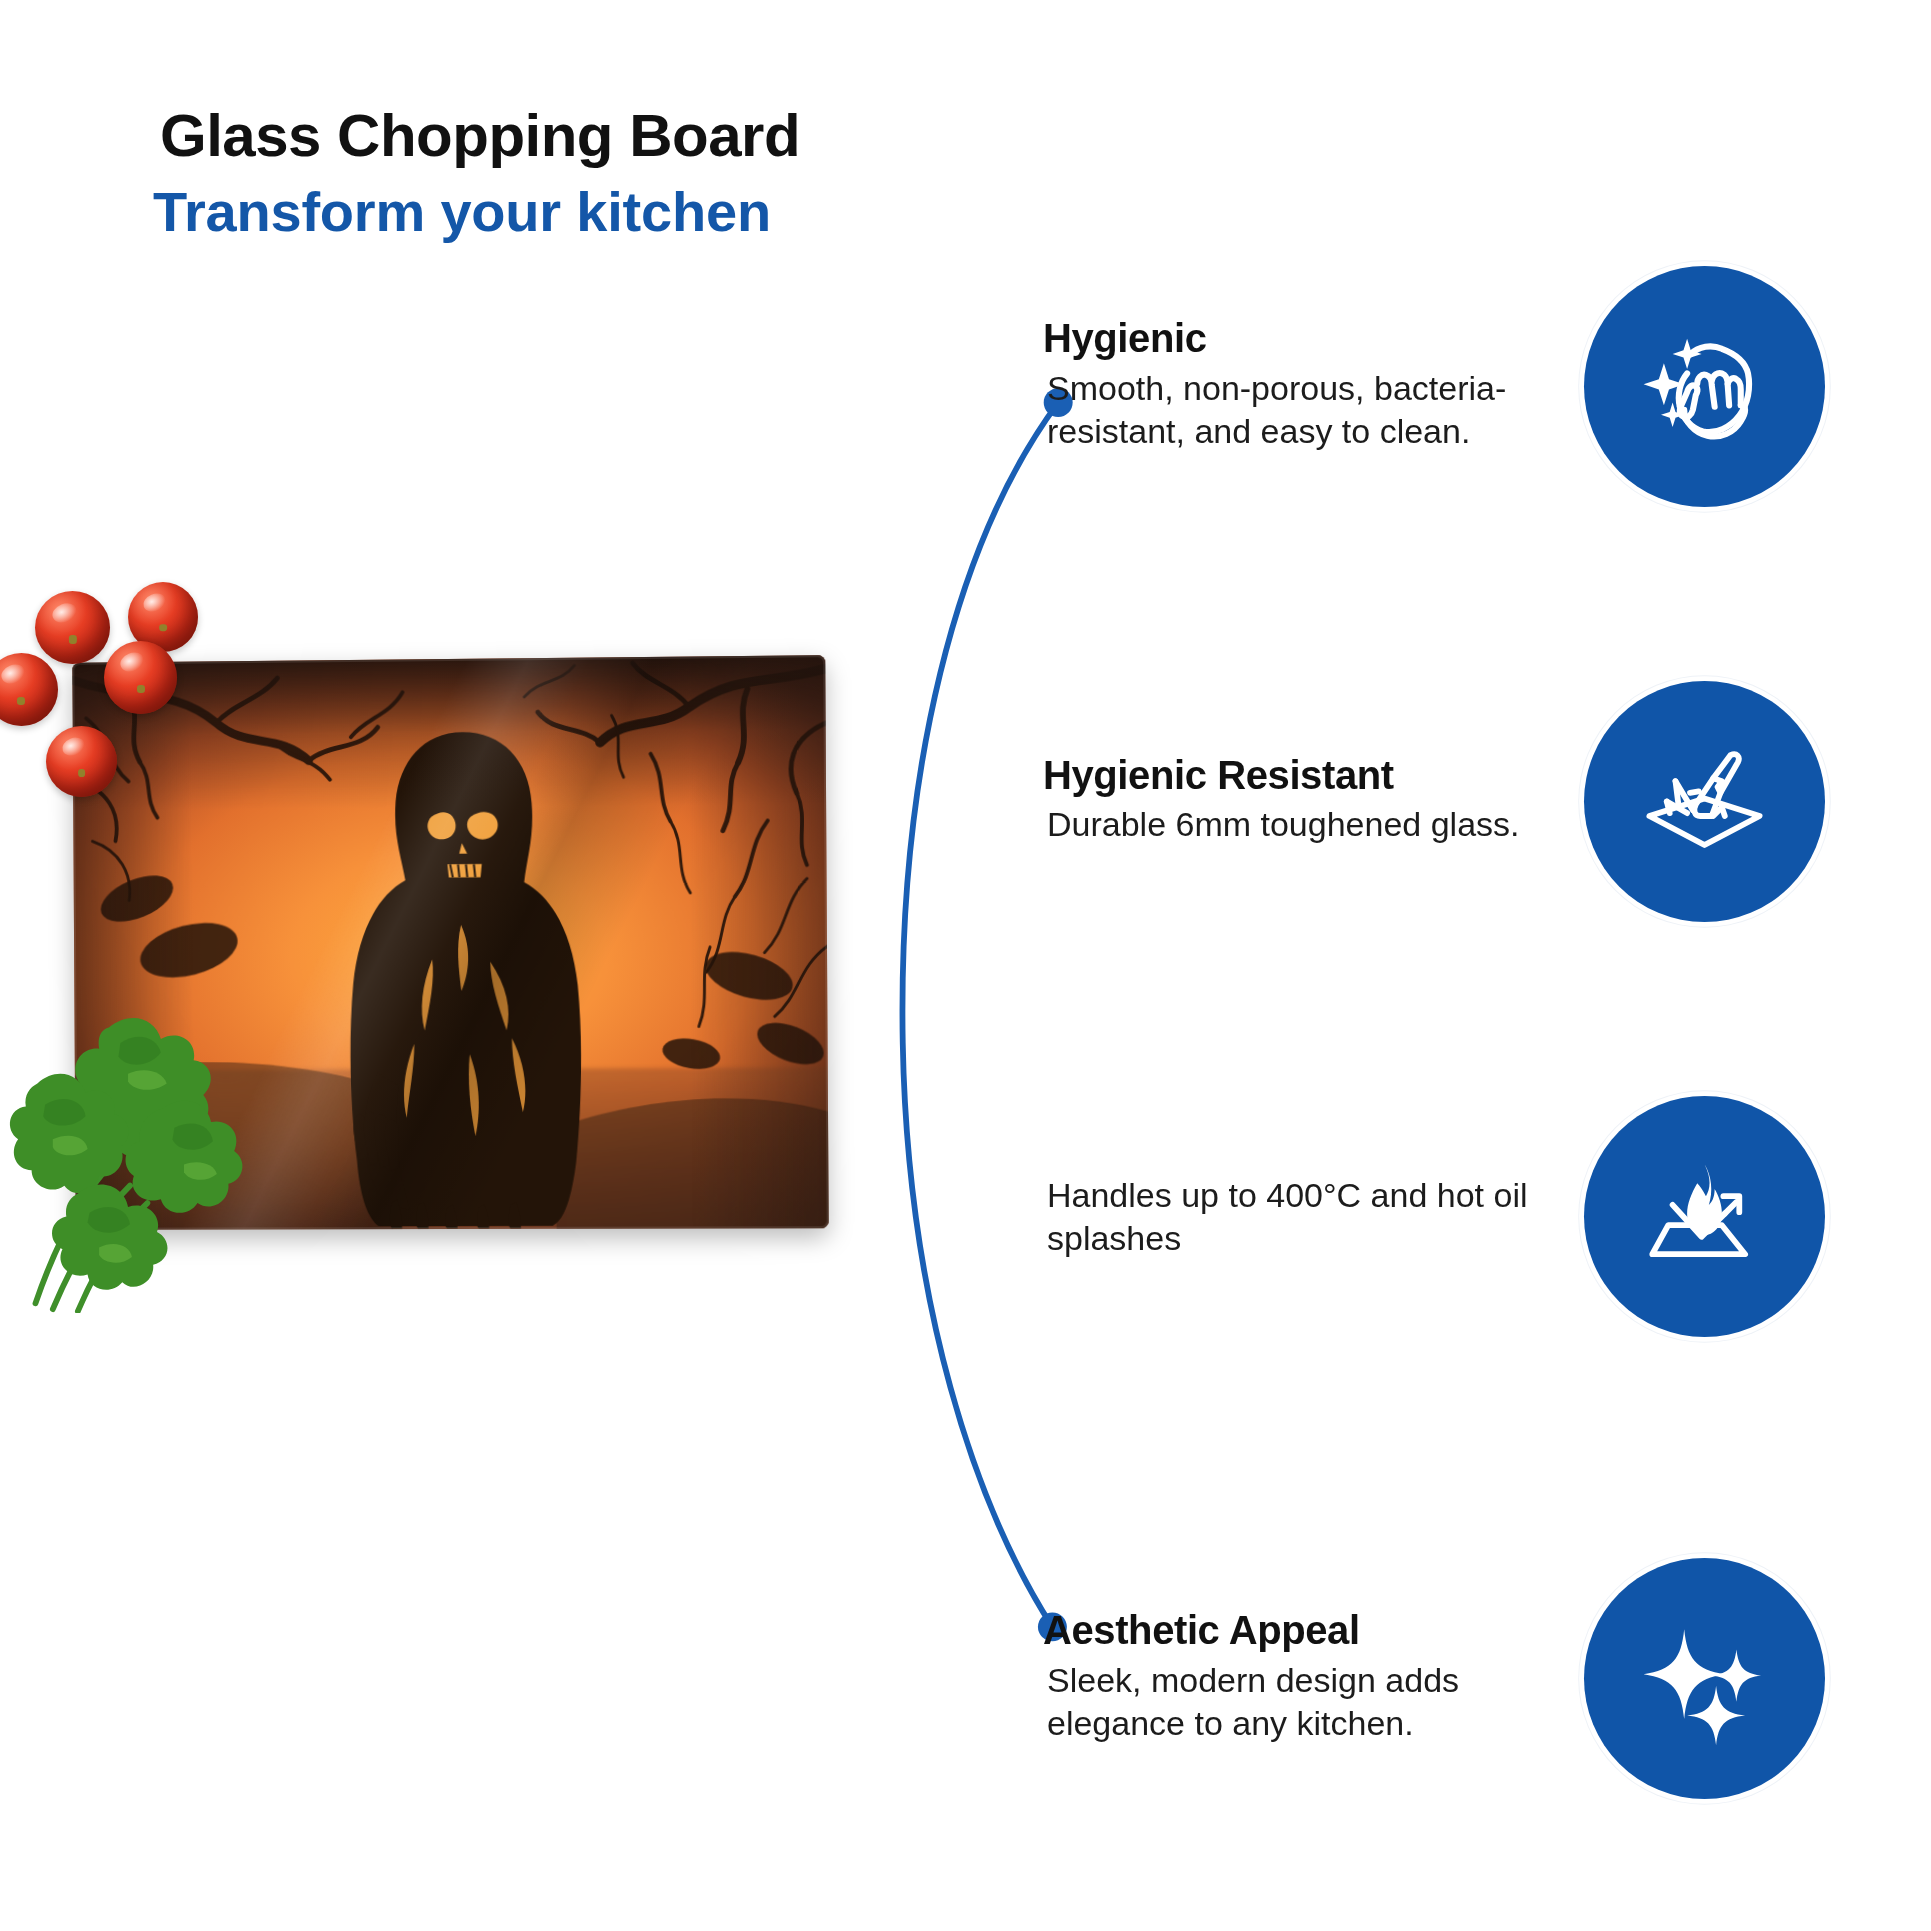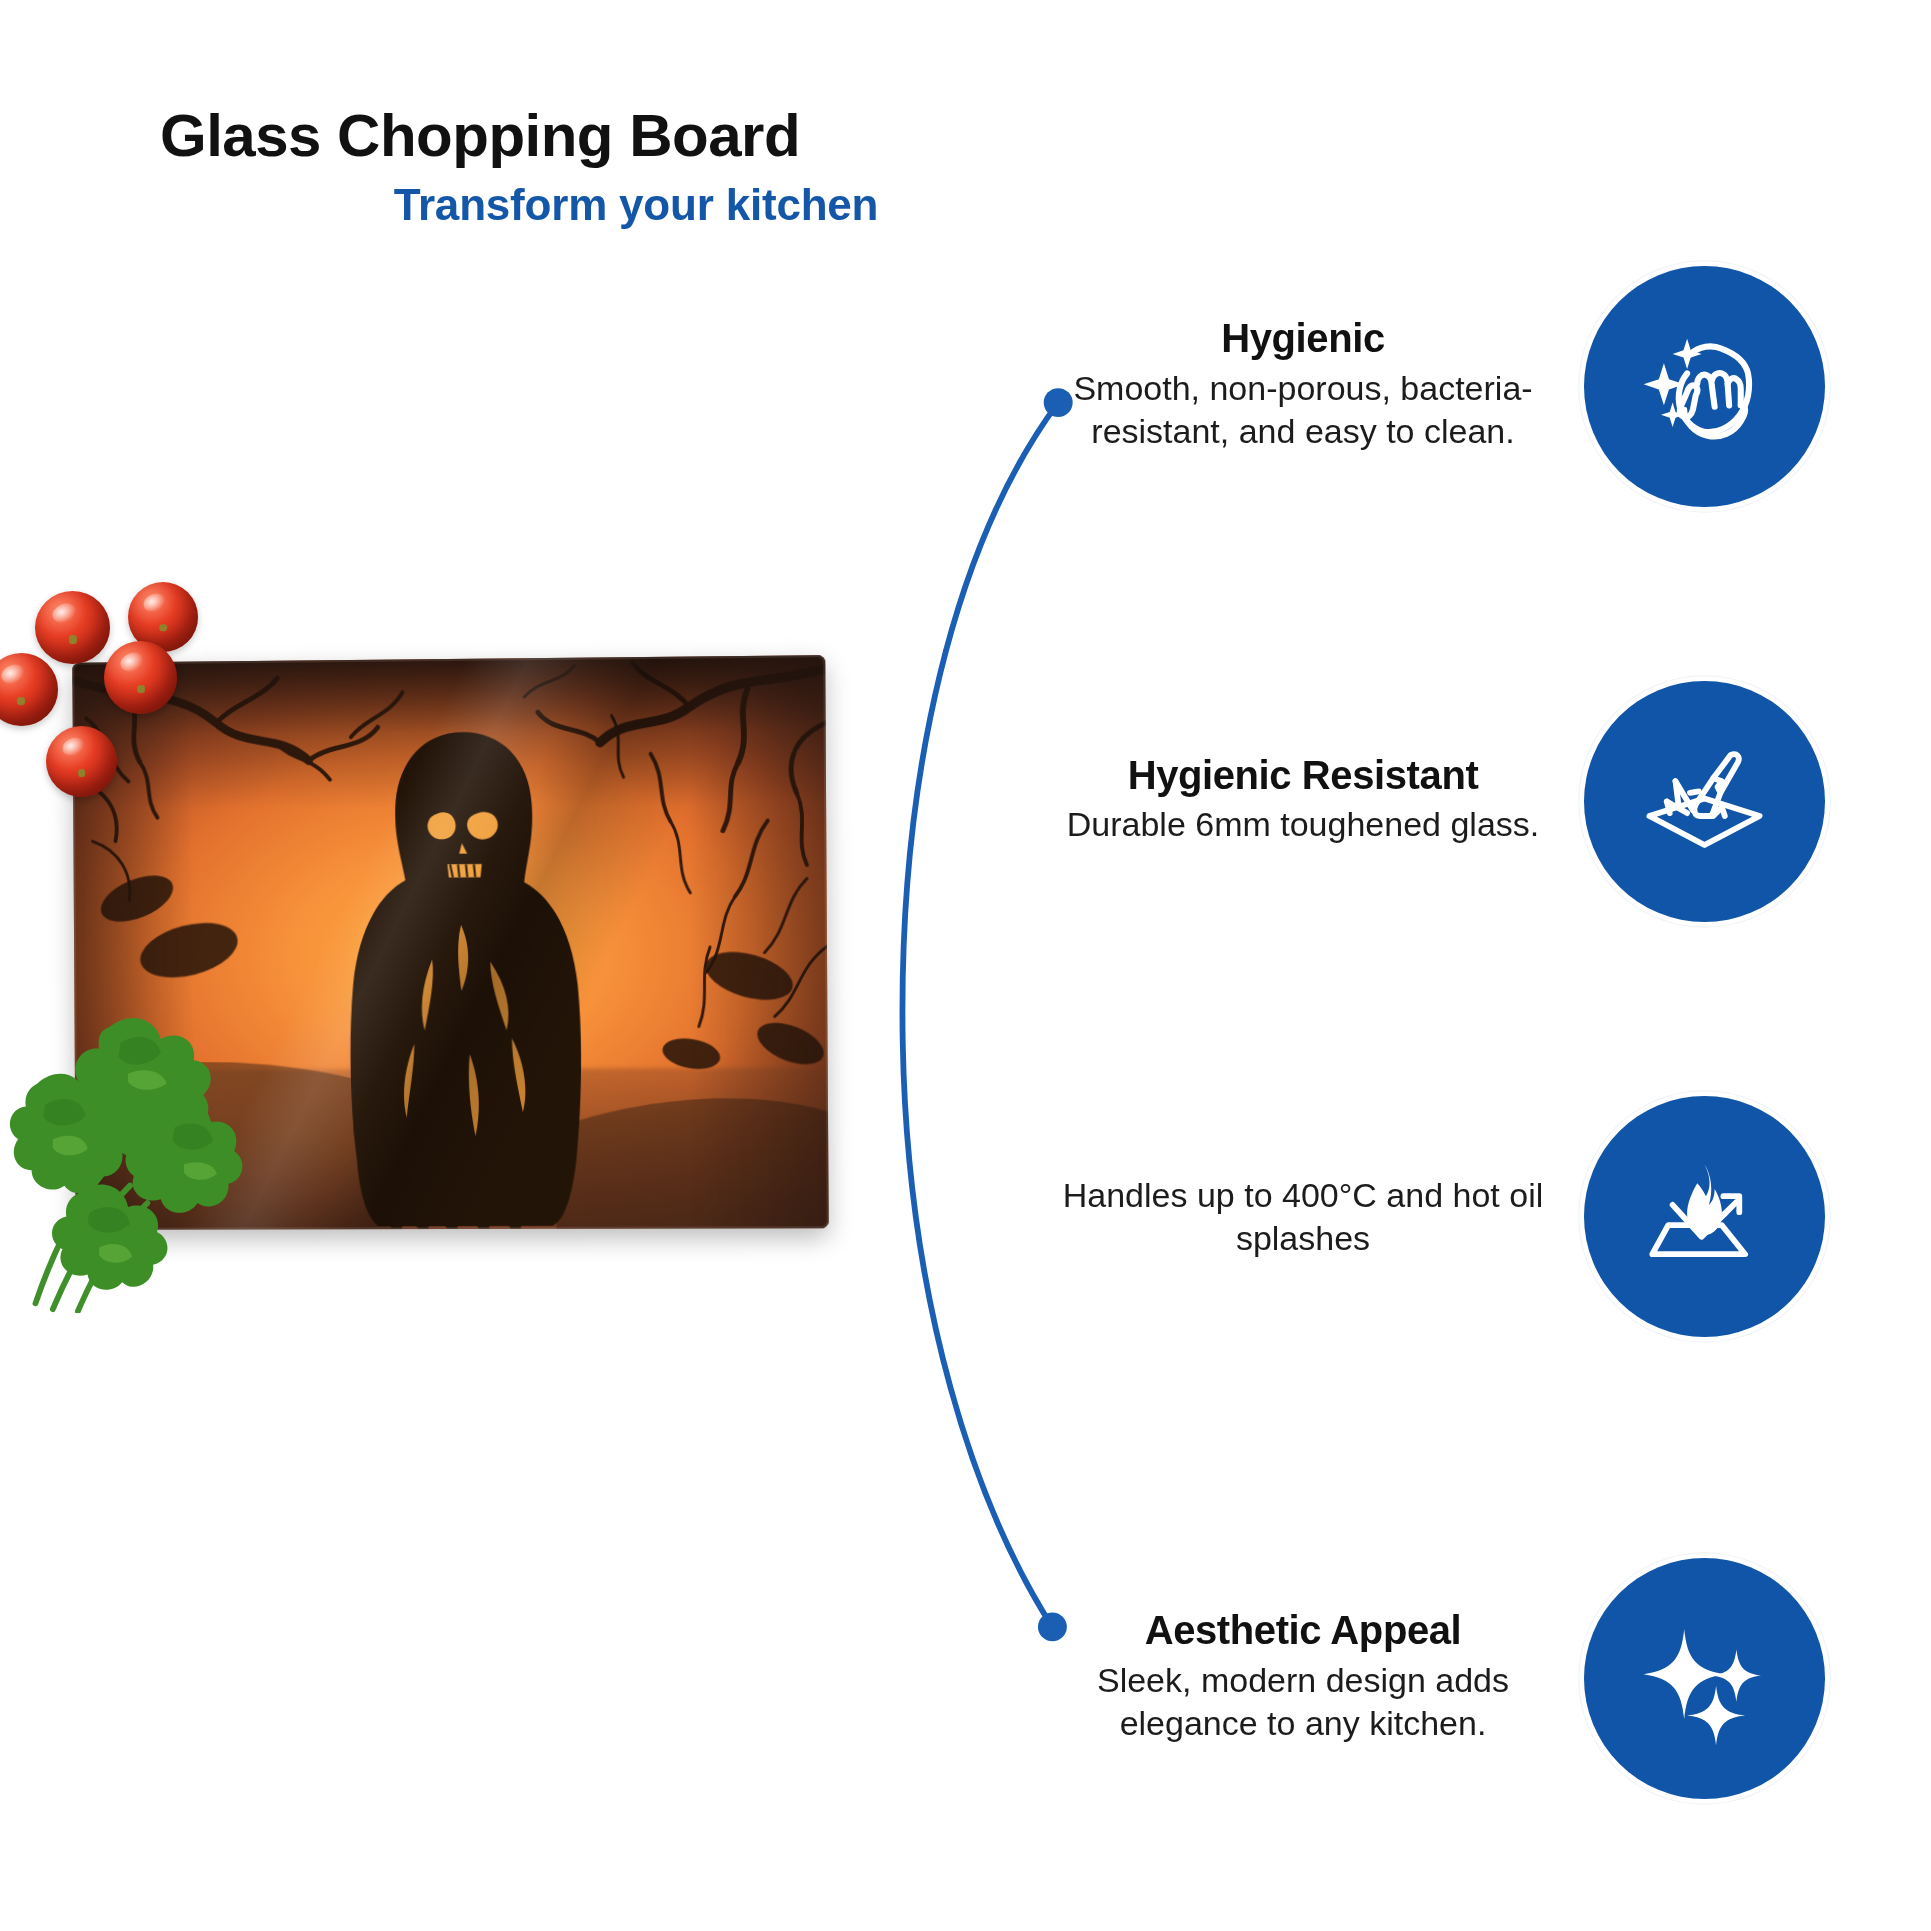--- a/index.html
+++ b/index.html
@@ -26,28 +26,27 @@
   .title {
     font-size: 60px;
     font-weight: 700;
     color: #111111;
     letter-spacing: -0.5px;
     line-height: 1.05;
     margin: 7px;
     white-space: nowrap;
   }
   .subtitle {
-    font-size: 44px;
+    font-size: 56px;
     font-weight: 700;
     color: #1457a8;
     letter-spacing: -0.2px;
     line-height: 1.1;
     margin: 13.5px 0 0 0;
     white-space: nowrap;
-    text-align: center;
   }
 
   
   .product-stage {
     position: absolute;
     left: 0px;
     top: 599px;
     width: 850px;
     height: 695px;
   }
@@ -144,21 +143,21 @@
   
   .features { position: absolute; left: 1043px; top: 0; width: 888px; height: 1931px; }
   .feature {
     position: absolute;
     display: flex;
     align-items: center;
     width: 850px;
   }
   .feature-text {
     width: 541px;
-    text-align: center;
+    text-align: left;
     padding-right: 21px;
     box-sizing: border-box;
   }
   .feature-title {
     font-size: 40px;
     font-weight: 700;
     color: #111111;
     letter-spacing: -0.4px;
     line-height: 1.12;
     margin: 0 0 5.8px 0;

